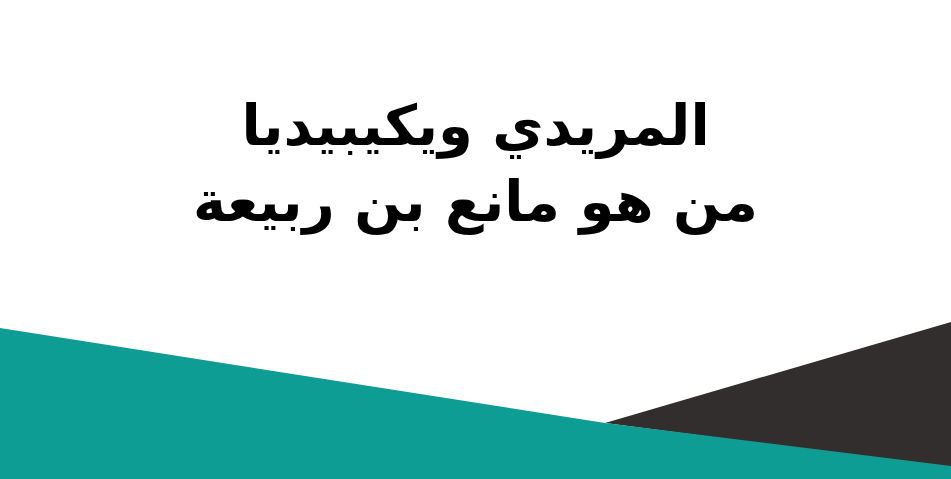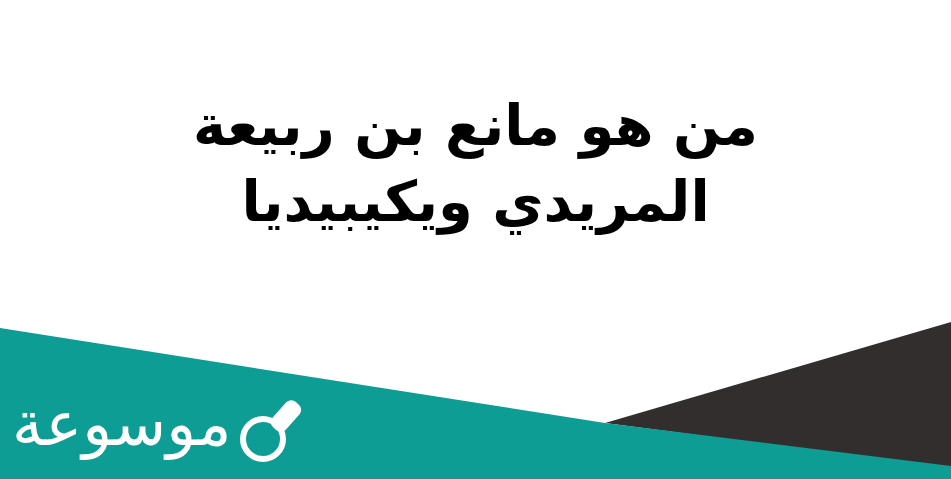--- a/index.html
+++ b/index.html
@@ -87,25 +87,18 @@
 <div class="banner">
 
   <svg class="shape-layer" viewBox="0 0 951 479" preserveAspectRatio="none" xmlns="http://www.w3.org/2000/svg">
 
     <polygon points="951,322 951,468 605,423" fill="#332e2e"></polygon>
 
     <polygon points="0,328 605,423 951,466 951,479 0,479" fill="#0d9d94"></polygon>
   </svg>
 
   <div class="headline-block">
+    <span class="headline-line">المريدي ويكيبيديا</span>
     <span class="headline-line">من هو مانع بن ربيعة</span>
-    <span class="headline-line">المريدي ويكيبيديا</span>
   </div>
 
-  <div class="logo">
-    <span class="logo-word">موسوعة</span>
-    <svg class="logo-glass" viewBox="0 0 74 74" xmlns="http://www.w3.org/2000/svg">
-      <circle cx="30" cy="46" r="20" fill="none" stroke="#ffffff" stroke-width="6"></circle>
-      <rect x="44" y="6" width="18" height="34" rx="7" fill="#ffffff" transform="rotate(42 53 23)"></rect>
-    </svg>
-  </div>
 
 </div>
 
 </body></html>

